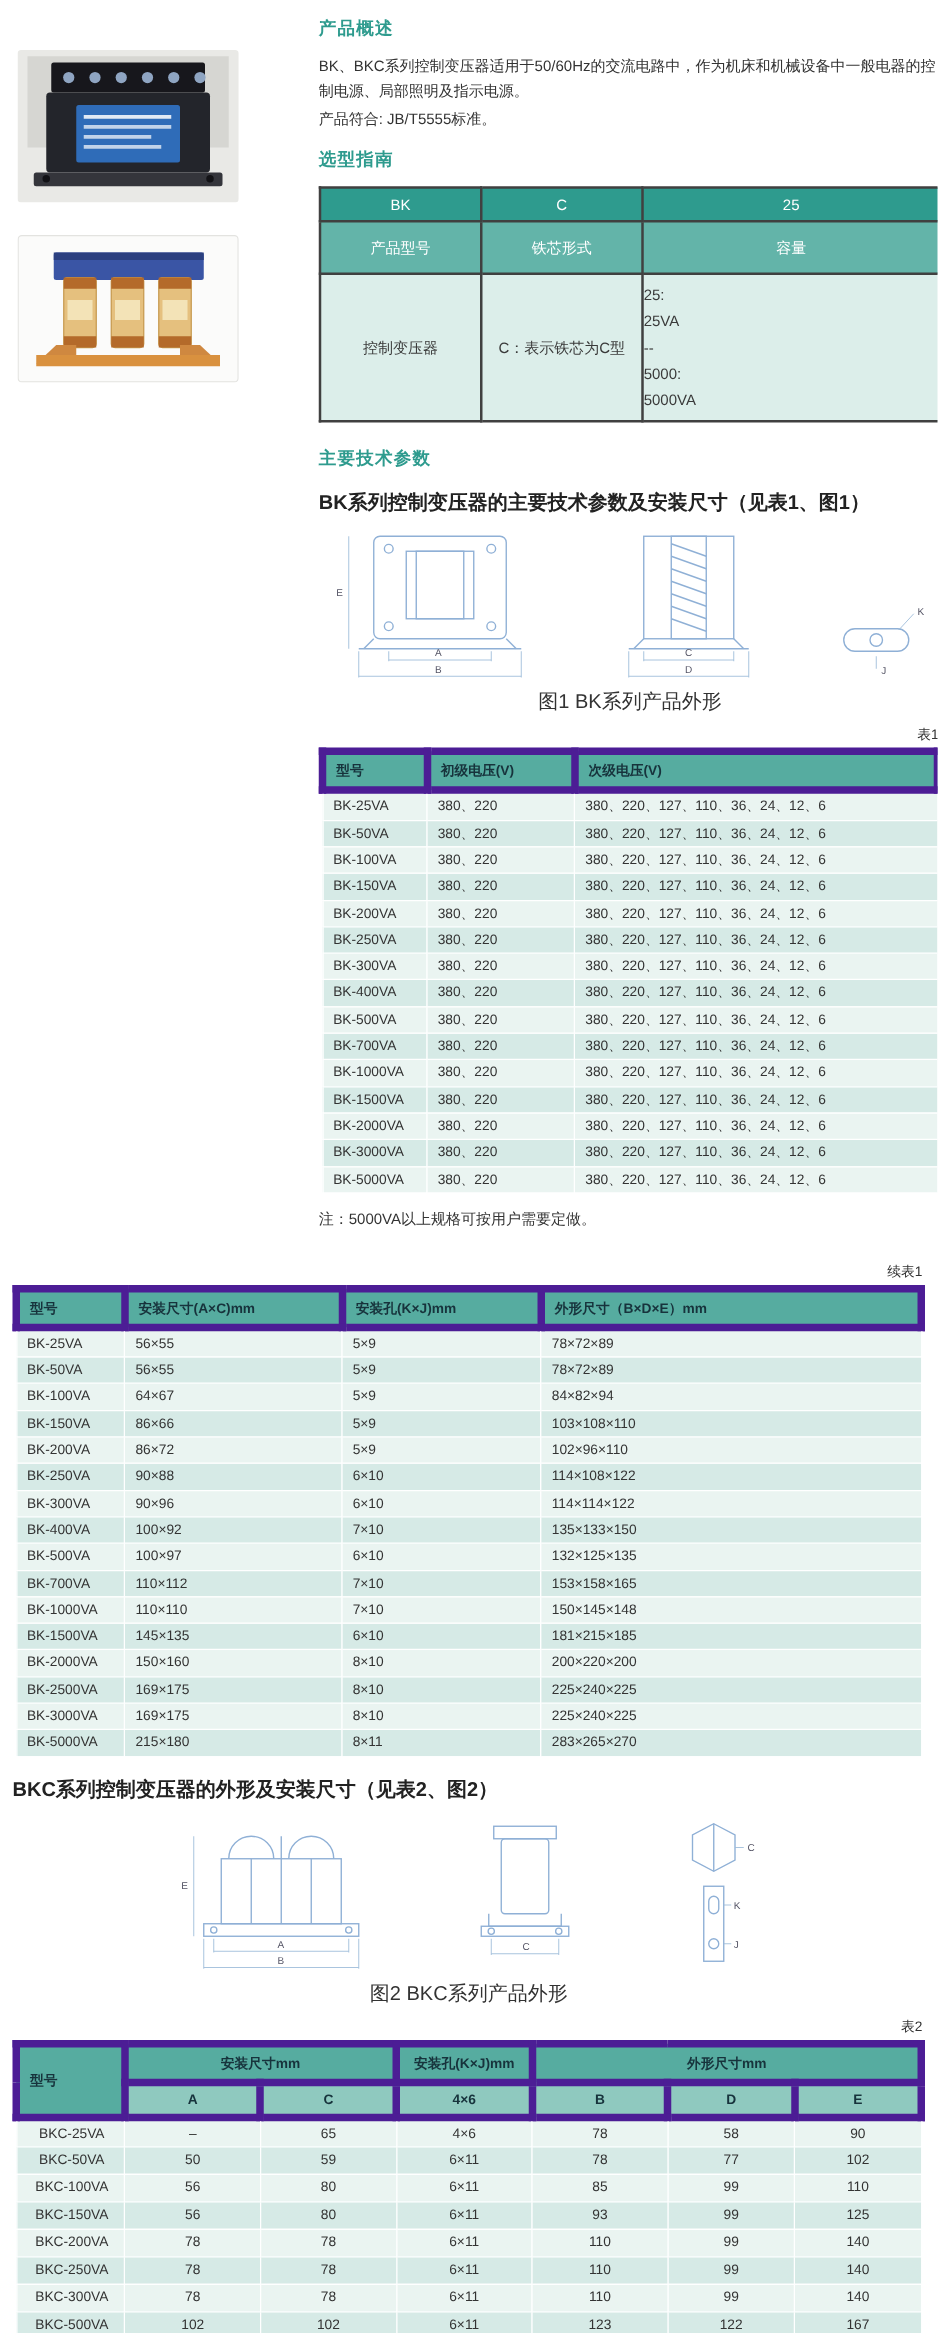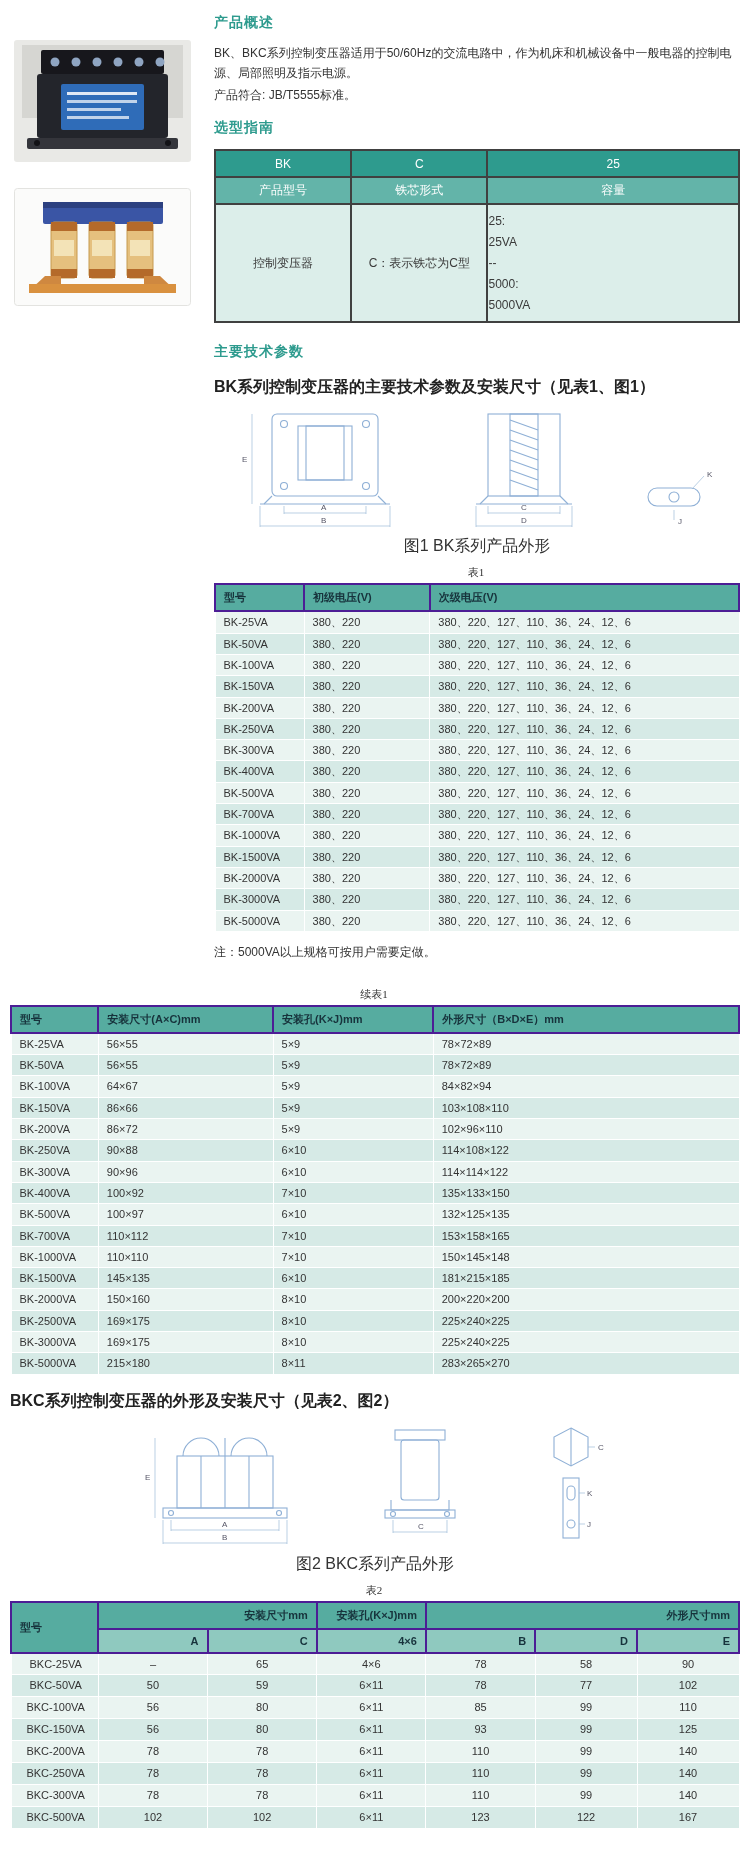--- a/index.html
+++ b/index.html
@@ -1,48 +1,48 @@
 <!DOCTYPE html>
 <html><head>
 <meta charset="utf-8">
 <style>
   * { margin:0; padding:0; box-sizing:border-box; }
   html,body { background:#ffffff; }
   body { font-family:"Liberation Sans","DejaVu Sans",sans-serif; color:#333; }
   .page { width:750px; min-height:1866px; background:#fff; padding:12px 10px 0 10px; margin:0 auto; }
 
-  .top { display:flex; }
+  .top { display:flex;gap:41px; }
   .photos { width:188px; flex:none; padding-top:28px; }
   .photo { display:block; margin:0 4px 26px 4px; }
   .content { flex:1; padding-left:16px; }
 
   h2.sec { color:#2E9B8E; font-size:14px; font-weight:bold; margin:2px 0 12px 0; letter-spacing:1px; }
   .body-text { font-size:12px; color:#333; line-height:1.65; margin-bottom:2px; }
   .intro { font-size:16px; color:#222; font-weight:bold; margin:16px 0 8px 0; }
   .note { font-size:12px; color:#333; margin:12px 0 22px 0; }
 
   table { border-collapse:collapse; width:100%; }
   .sel-table { margin:2px 0 20px 0; }
   .sel-table th, .sel-table td { border:2px solid #404040; font-size:12px; }
   .sel-head th { background:#2E9B8E; color:#fff; font-weight:normal; height:27px; text-align:center; }
-  .sel-sub td { background:#63B4A9; color:#fff; height:27px; text-align:center; }
+  .sel-sub td { background:#63B4A9; color:#fff; height:42px; text-align:center; }
   .sel-body td { background:#DCEEEA; color:#3a3a3a; height:118px; text-align:center; vertical-align:middle; }
   .sel-body td.cap { text-align:left; white-space:pre-line; line-height:1.75; }
 
   .figure { display:flex; justify-content:center; align-items:flex-end; gap:36px; margin:6px 0 2px 0; }
   .fig-caption { text-align:center; font-size:16px; color:#333; margin:2px 0 8px 0; }
-  .table-tag { text-align:center; font-size:11px; color:#333; margin:0 2px 3px 0;font-family:Liberation Serif, serif; }
-
-  .data-table th { background:#56ACA0; color:#17333c; font-size:11px; font-weight:bold; text-align:left; padding:5px 8px; border:2px solid #4c1d95; }
+  .table-tag { text-align:right; font-size:11px; color:#333; margin:0 2px 3px 0; }
+
+  .data-table th { background:#56ACA0; color:#17333c; font-size:11px; font-weight:bold; text-align:left; padding:5px 8px; border:6px solid #4c1d95; }
   .data-table td { font-size:11px; color:#333; padding:3px 8px; border:1px solid #fff; line-height:1.3; }
   .data-table tbody tr:nth-child(odd) td { background:#EAF4F1; }
   .data-table tbody tr:nth-child(even) td { background:#D6EAE6; }
 
   .full { margin-top:4px; }
-  .center-table th { text-align:right; }
+  .center-table th { text-align:center; }
   .center-table thead tr:first-child th:first-child { text-align:left; }
   .center-table thead tr:nth-child(2) th { background:#8FC9BF; }
   .center-table td { text-align:center; }
   .center-table td:first-child { text-align:center; padding-left:10px; }
   .center-table td, .center-table th { height:22px; }
 
   .figline { stroke:#8FB0D6; fill:none; stroke-width:1.1; }
   .figthin { stroke:#9DBBD9; fill:none; stroke-width:0.7; }
   svg text.dim { font-size:8px; fill:#556; font-family:"Liberation Sans","DejaVu Sans",sans-serif; }
 </style>

